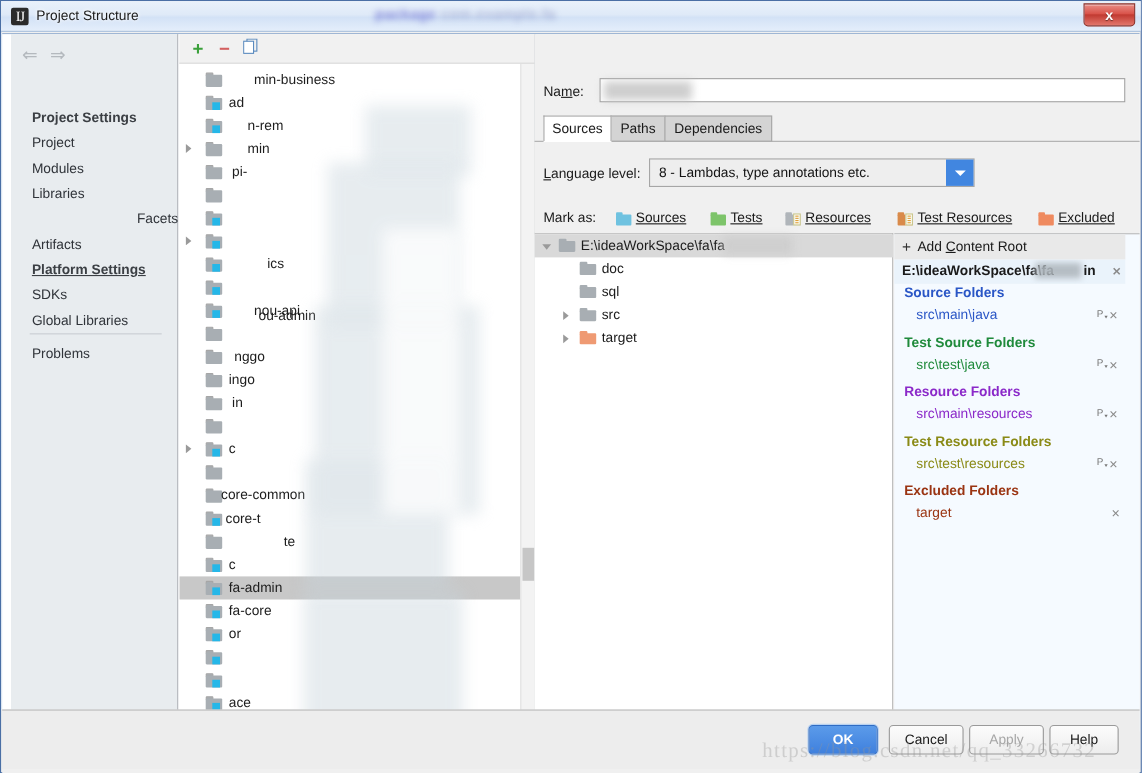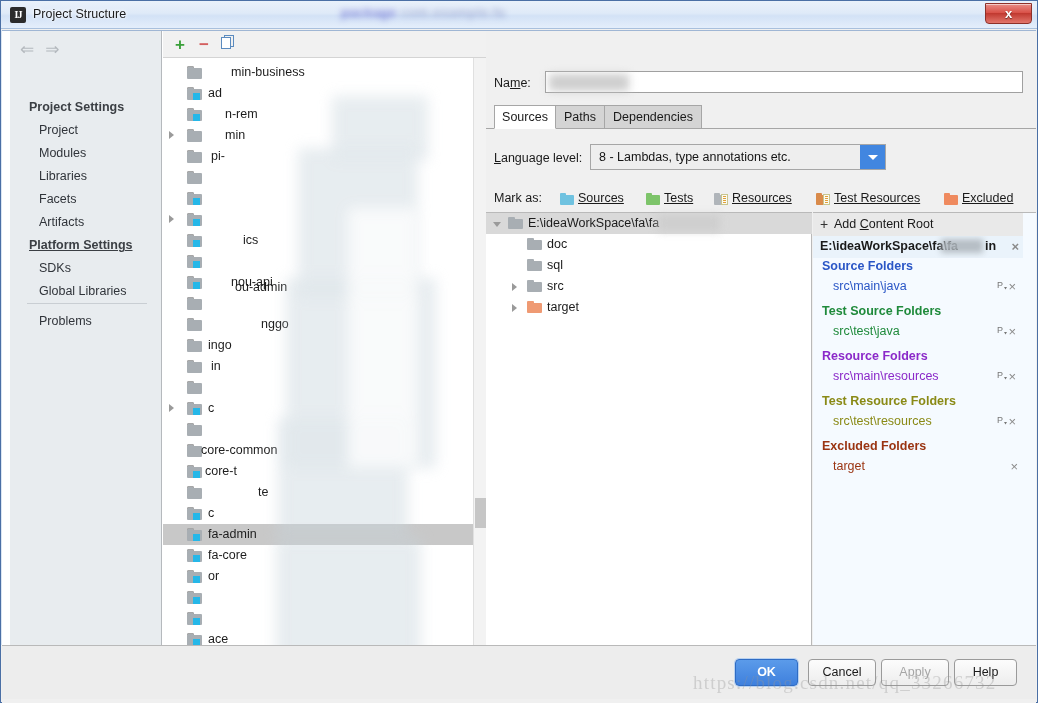--- a/index.html
+++ b/index.html
@@ -37,21 +37,21 @@
     filter: blur(3px);
     white-space: nowrap; overflow: hidden;
     letter-spacing: .5px;
   }
   #title-ghost .kw { color: rgba(40,40,190,0.55); }
   .app-icon {
     position: absolute; left: 9px; top: 6px;
     width: 16px; height: 16px;
     background: #2b2b2b;
     border-radius: 2px;
-    color: #fff; font-size: 10px; font-weight: bold;
+    color: #fff; font-size: 13px; font-weight: normal;
     line-height: 16px; text-align: center;
     letter-spacing: -1px;
     font-family: "Liberation Serif", serif;
   }
   #title-text {
     position: absolute; left: 32px; top: 6px;
     font-size: 12.5px; color: #1b1b1b;
     text-shadow: 0 0 3px #fff, 0 0 5px #fff;
     white-space: nowrap;
   }
@@ -98,21 +98,21 @@
     cursor: default;
   }
   .side-group {
     position: absolute; left: 0; width: 152px;
     font-size: 12.5px; font-weight: bold; color: #3b3f44;
     padding-left: 19px;
   }
   .side-item {
     position: absolute; left: 0; width: 152px;
     font-size: 12.5px; color: #30343a;
-    padding-left: 29px;
+    padding-left: 19px;
     cursor: pointer;
   }
   #side-divider {
     position: absolute; left: 17px; top: 272px;
     width: 120px; height: 1px; background: #c9ced3;
   }
 
   
   #center {
     position: absolute; left: 161px; top: 0;
@@ -446,21 +446,21 @@
       <div id="nav-arrows">
         <span class="nav-arrow">⇐</span>
         <span class="nav-arrow">⇒</span>
       </div>
       <div id="sidebar-list">
           <div class="side-group" style="top: 69px;">Project Settings</div>
           <div class="side-group" style="top: 207px; text-decoration: underline;">Platform Settings</div>
           <div class="side-item" style="top: 92px;">Project</div>
           <div class="side-item" style="top: 115px;">Modules</div>
           <div class="side-item" style="top: 138px;">Libraries</div>
-          <div class="side-item" style="top: 161px;">Facets</div>
+          <div class="side-item" style="top: 161px; text-align: right;">Facets</div>
           <div class="side-item" style="top: 184px;">Artifacts</div>
           <div class="side-item" style="top: 230px;">SDKs</div>
           <div class="side-item" style="top: 253px;">Global Libraries</div>
           <div class="side-item" style="top: 283px;">Problems</div>
         </div>
       <div id="side-divider"></div>
     </div>
 
     <div id="center">
       <div id="center-toolbar">
@@ -566,21 +566,21 @@
                 <span class="tab"></span>
                 <span class="body"></span>
               </span>
               <span class="mod-label" style="left: 45px;"></span>
             </div>
             <div class="mod-row" style="top: 256px;">
               <span class="mod-ico">
                 <span class="tab"></span>
                 <span class="body"></span>
               </span>
-              <span class="mod-label" style="left: 50px; margin-left: 48px;">nggo</span>
+              <span class="mod-label" style="left: 50px;">nggo</span>
             </div>
             <div class="mod-row" style="top: 277px;">
               <span class="mod-ico">
                 <span class="tab"></span>
                 <span class="body"></span>
               </span>
               <span class="mod-label" style="left: 45px;">ingo</span>
             </div>
             <div class="mod-row" style="top: 298px;">
               <span class="mod-ico">

